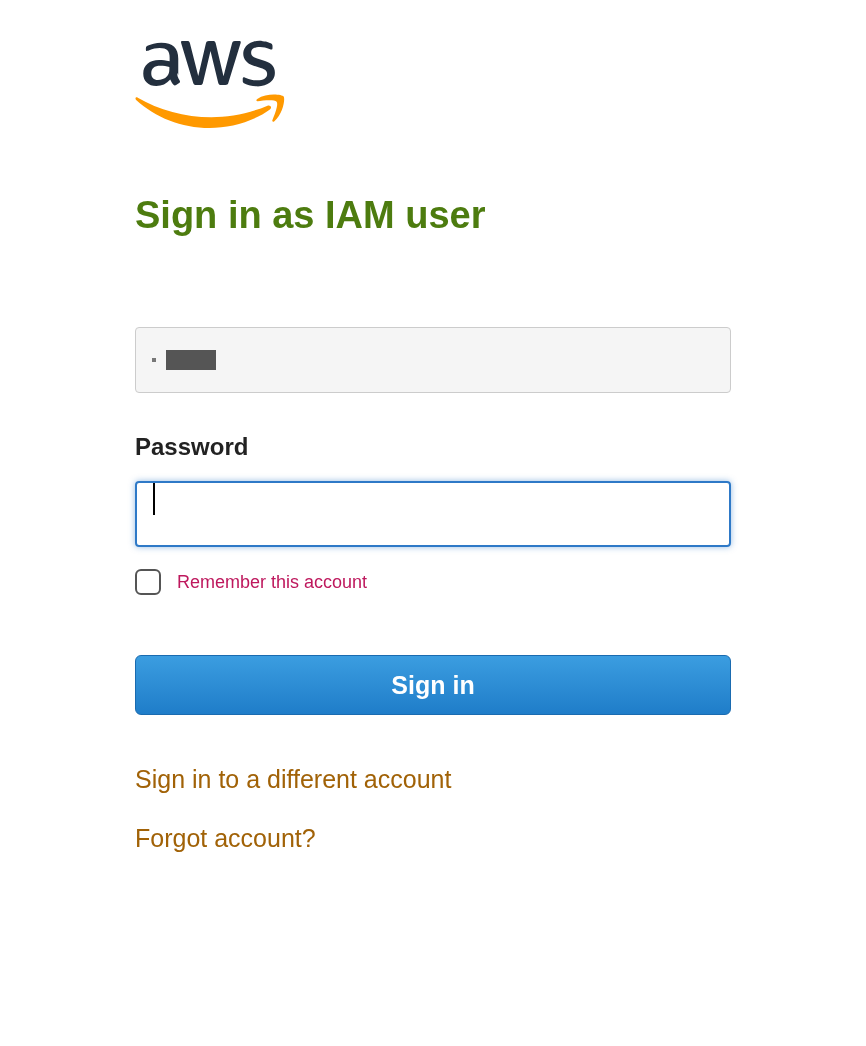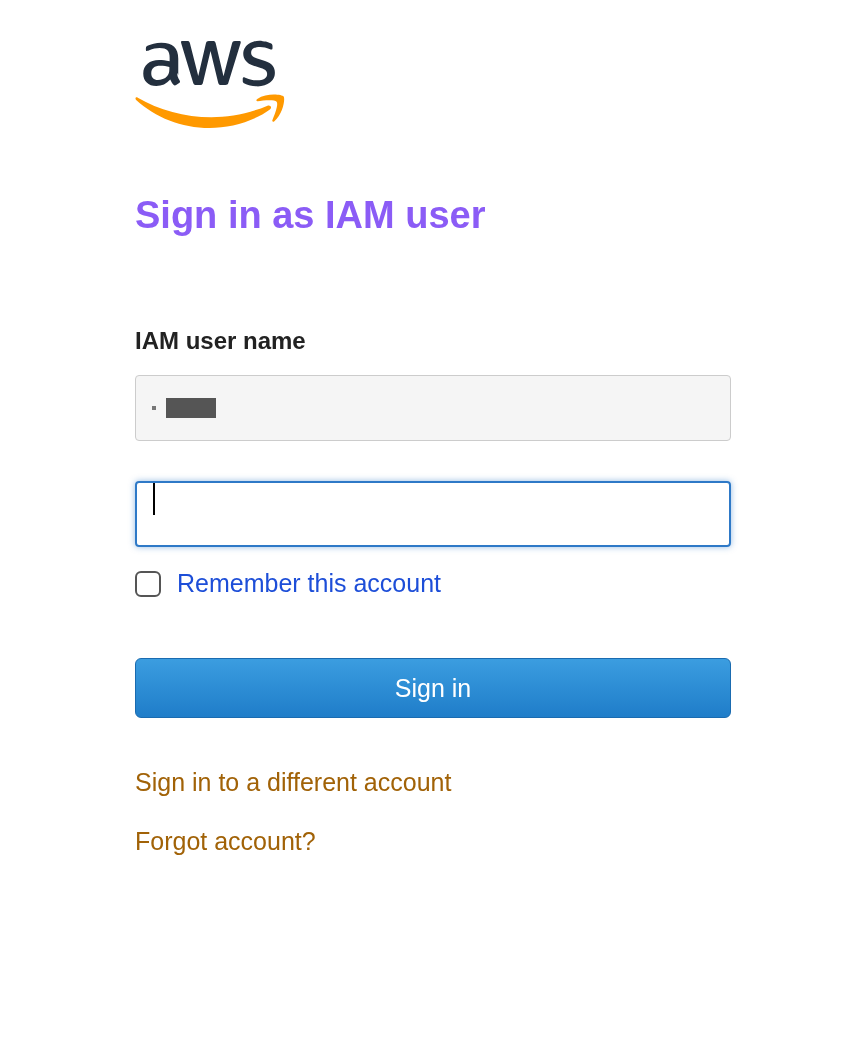--- a/index.html
+++ b/index.html
@@ -17,21 +17,21 @@
     .logo {
       margin-bottom: 60px;
     }
     .logo svg {
       width: 150px;
       height: auto;
     }
     .heading {
       font-size: 38px;
       font-weight: 700;
-      color: #8b5cf6;
+      color: #4d7c0f;
       margin-bottom: 90px;
     }
     .form-group {
       margin-bottom: 40px;
     }
     .label {
       font-size: 24px;
       font-weight: 700;
       color: #222;
       display: block;
@@ -88,32 +88,32 @@
       margin-bottom: 60px;
     }
     .checkbox {
       width: 26px;
       height: 26px;
       border: 2px solid #555;
       border-radius: 6px;
       background: #fff;
     }
     .checkbox-label {
-      font-size: 25px;
-      color: #1d4ed8;
+      font-size: 18px;
+      color: #be185d;
     }
     .signin-btn {
       width: 100%;
       height: 60px;
       background: linear-gradient(to bottom, #3b9de0, #1f7dc9);
       border: 1px solid #1a6bb0;
       border-radius: 6px;
       color: #fff;
       font-size: 25px;
-      font-weight: 400;
+      font-weight: 700;
       cursor: pointer;
       margin-bottom: 50px;
     }
     .link {
       display: block;
       font-size: 25px;
       color: #a16207;
       text-decoration: none;
       margin-bottom: 30px;
       cursor: pointer;
@@ -132,30 +132,30 @@
     <g fill="#FF9900">
       <path d="M107.9 55.6C94.9 65.2 76 70.3 59.7 70.3c-22.8 0-43.3-8.4-58.8-22.4-1.2-1.1-.1-2.6 1.3-1.8 16.8 9.7 37.5 15.6 58.9 15.6 14.4 0 30.3-3 44.9-9.2 2.2-.9 4 1.5 1.9 3.1z"></path>
       <path d="M113.3 49.4c-1.7-2.1-11-1-15.2-.5-1.3.2-1.4-1-.3-1.8 7.5-5.2 19.7-3.7 21.1-2 1.4 1.8-.4 14-7.4 19.8-1.1.9-2.1.4-1.6-.8 1.6-3.9 5.1-12.6 3.4-14.7z"></path>
     </g>
   </svg>
 </div>
 
 <h1 class="heading">Sign in as IAM user</h1>
 
 <div class="form-group">
-  <label class="label">IAM user name</label>
   <div class="text-input username">
     <span class="username-redacted">
       <span class="redact-dot"></span>
       <span class="redact-block"></span>
     </span>
   </div>
 </div>
 
 <div class="form-group" style="margin-bottom:0;">
+  <label class="label">Password</label>
   <div class="text-input password">
     <span class="cursor"></span>
   </div>
 </div>
 
 <div class="checkbox-row">
   <div class="checkbox"></div>
   <span class="checkbox-label">Remember this account</span>
 </div>
 

